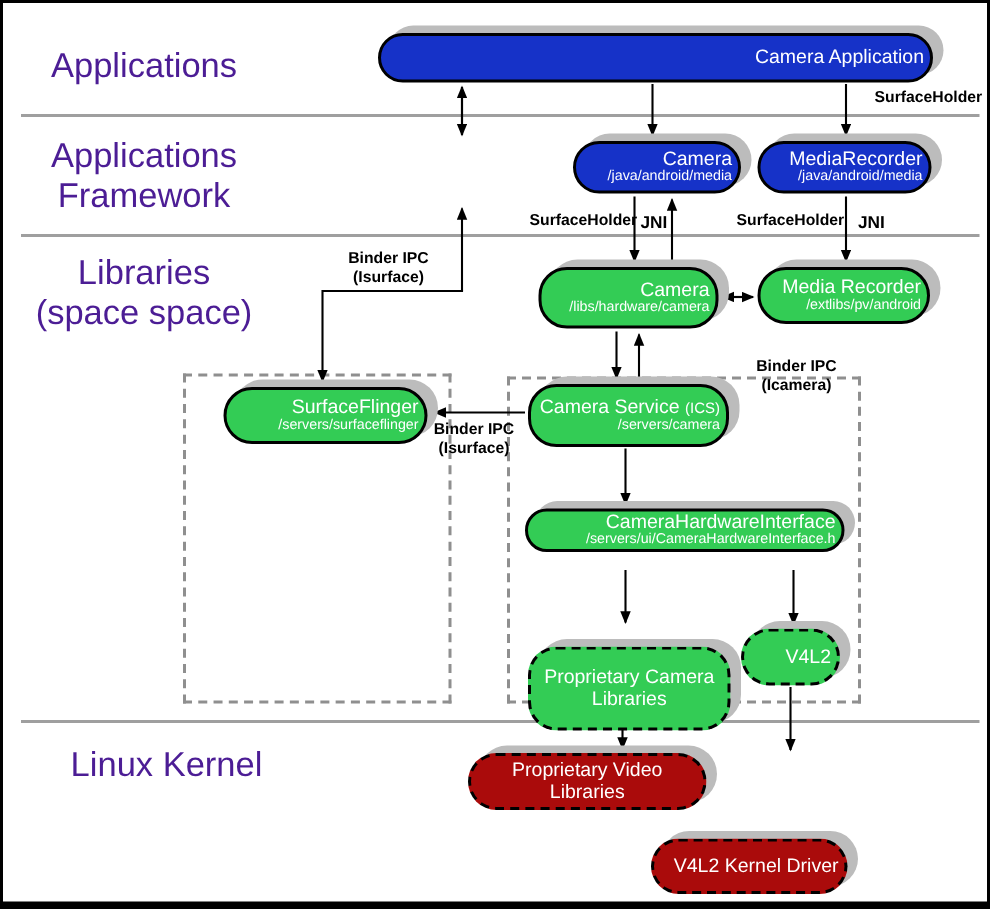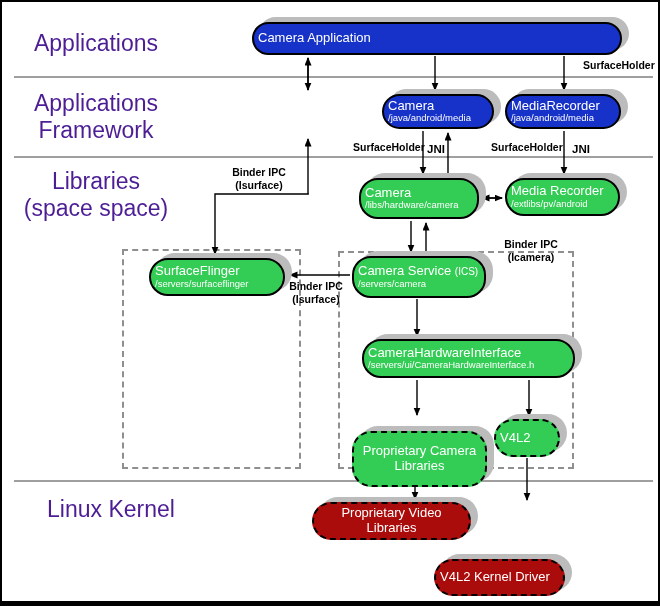--- a/index.html
+++ b/index.html
@@ -11,21 +11,21 @@
   .divider{position:absolute;left:12px;width:639px;height:2px;background:#9f9f9f;z-index:1;}
   .layer-label{
     position:absolute;left:10px;width:168px;text-align:center;
     color:#4c1d95;font-size:23px;line-height:1.18;z-index:2;
   }
   .group{
     position:absolute;border:2px dashed #8f8f8f;background:transparent;z-index:1;
   }
   .node{
     position:absolute;box-sizing:border-box;border:2px solid #000;border-radius:19px;
-    color:#fff;display:flex;flex-direction:column;align-items:flex-start;justify-content:center;
+    color:#fff;display:flex;flex-direction:column;align-items:flex-end;justify-content:center;
     text-align:center;line-height:1.12;z-index:4;
     box-shadow:7px -5px 0 0 #bcbcbc;padding:1px 4px;
   }
   .node.dashed{border-style:dashed;}
   .node.blue{background:#1632c8;}
   .node.green{background:#33cc55;}
   .node.red{background:#aa0b0b;}
   .node .title{font-size:13px;}
   .node .title-small{font-size:10px;}
   .node .sub{font-size:9.5px;}
@@ -114,21 +114,21 @@
     <span class="sub">/servers/surfaceflinger</span>
   </div>
   <div class="node green" style="left:503px;top:176px;width:115px;height:38px">
     <span class="title">Media Recorder</span>
     <span class="sub">/extlibs/pv/android</span>
   </div>
   <div class="node green" style="left:350px;top:254px;width:134px;height:42px">
     <span class="title"><span>Camera Service</span> <span class="title-small">(ICS)</span></span>
     <span class="sub">/servers/camera</span>
   </div>
-  <div class="node green" style="left:360px;top:337px;width:213px;height:39px">
+  <div class="node green" style="left:348px;top:337px;width:213px;height:29px">
     <span class="title">CameraHardwareInterface</span>
     <span class="sub">/servers/ui/CameraHardwareInterface.h</span>
   </div>
   <div class="node green dashed" style="left:350px;top:429px;width:135px;height:56px">
     <span class="title">Proprietary Camera Libraries</span>
   </div>
   <div class="node green dashed" style="left:492px;top:417px;width:66px;height:38px">
     <span class="title">V4L2</span>
   </div>
 

